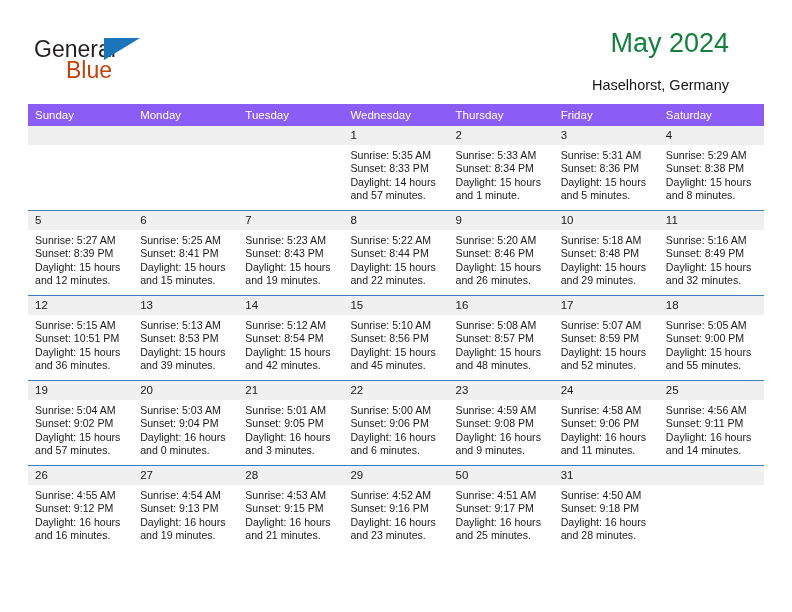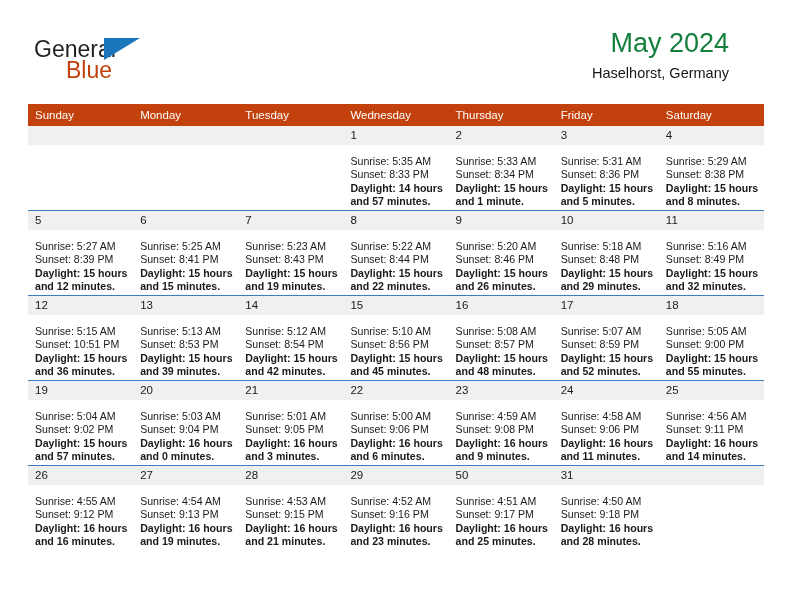--- a/index.html
+++ b/index.html
@@ -70,35 +70,35 @@
   .cal-title {
     font-size: 27px;
     color: #15803d;
     line-height: 34px;
     white-space: nowrap;
   }
   .cal-subtitle {
     font-size: 14.5px;
     color: #161616;
     line-height: 22px;
-    margin-top: 2px;
+    margin-top: 14px;
     white-space: nowrap;
     text-align: right;
   }
   
   .calendar {
     position: absolute;
     left: 28px;
     top: 104px;
     width: 736px;
     border-collapse: collapse;
     table-layout: fixed;
   }
   .calendar th {
-    background: #c2410c;
+    background: #8b5cf6;
     color: #ffffff;
     font-weight: normal;
     font-size: 11.5px;
     text-align: left;
     padding: 5px 0 5px 7px;
     height: 11px;
     border: none;
   }
   .calendar td {
     vertical-align: top;
@@ -116,31 +116,30 @@
     font-size: 11.5px;
     color: #1a1a1a;
     padding: 3px 0 3px 7px;
     height: 13px;
     line-height: 13px;
   }
   .daynum.empty {
     color: transparent;
   }
   .cell-body {
-    padding: 10px 5px 0 7px;
+    padding: 4px 5px 0 7px;
   }
   .cell-body div {
     font-size: 10.6px;
     line-height: 13.4px;
     color: #1a1a1a;
     white-space: nowrap;
   }
   .cell-body .wrap {
     white-space: normal;
-    font-weight: bold;
   }
 </style>
 </head>
 <body>
 
 <div class="page">
 
   <div class="header">
 
     <div class="brand">

